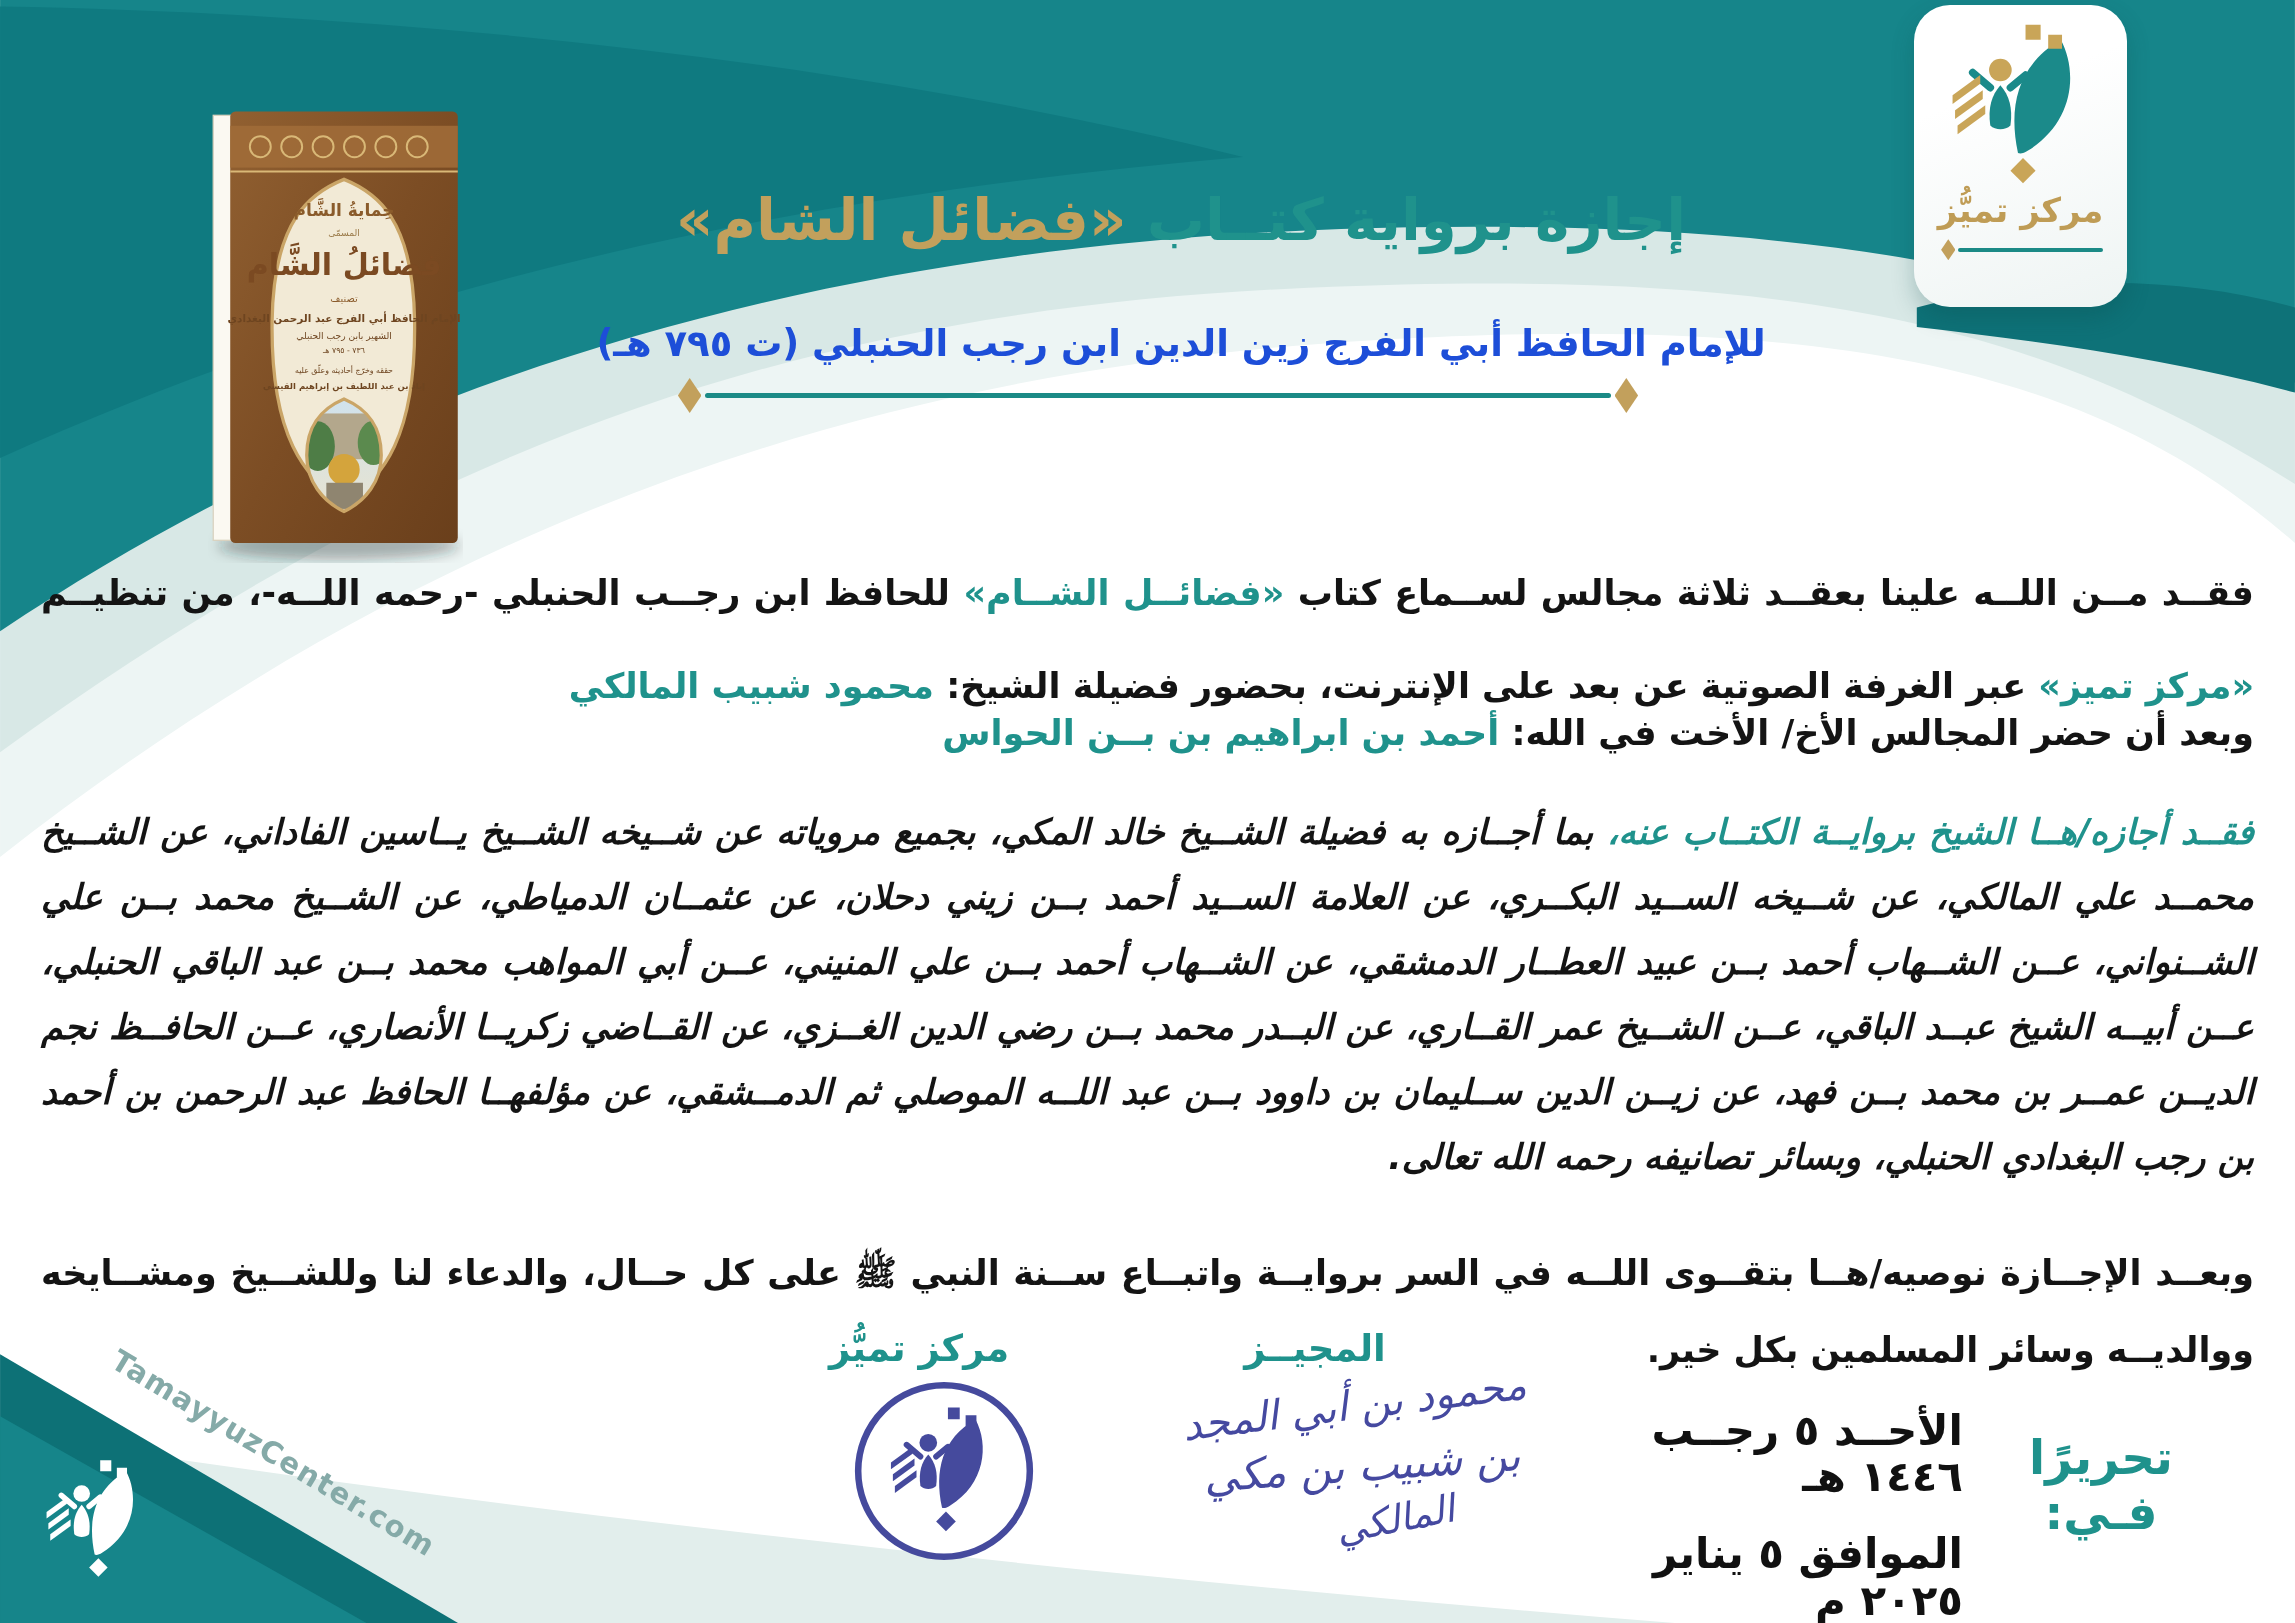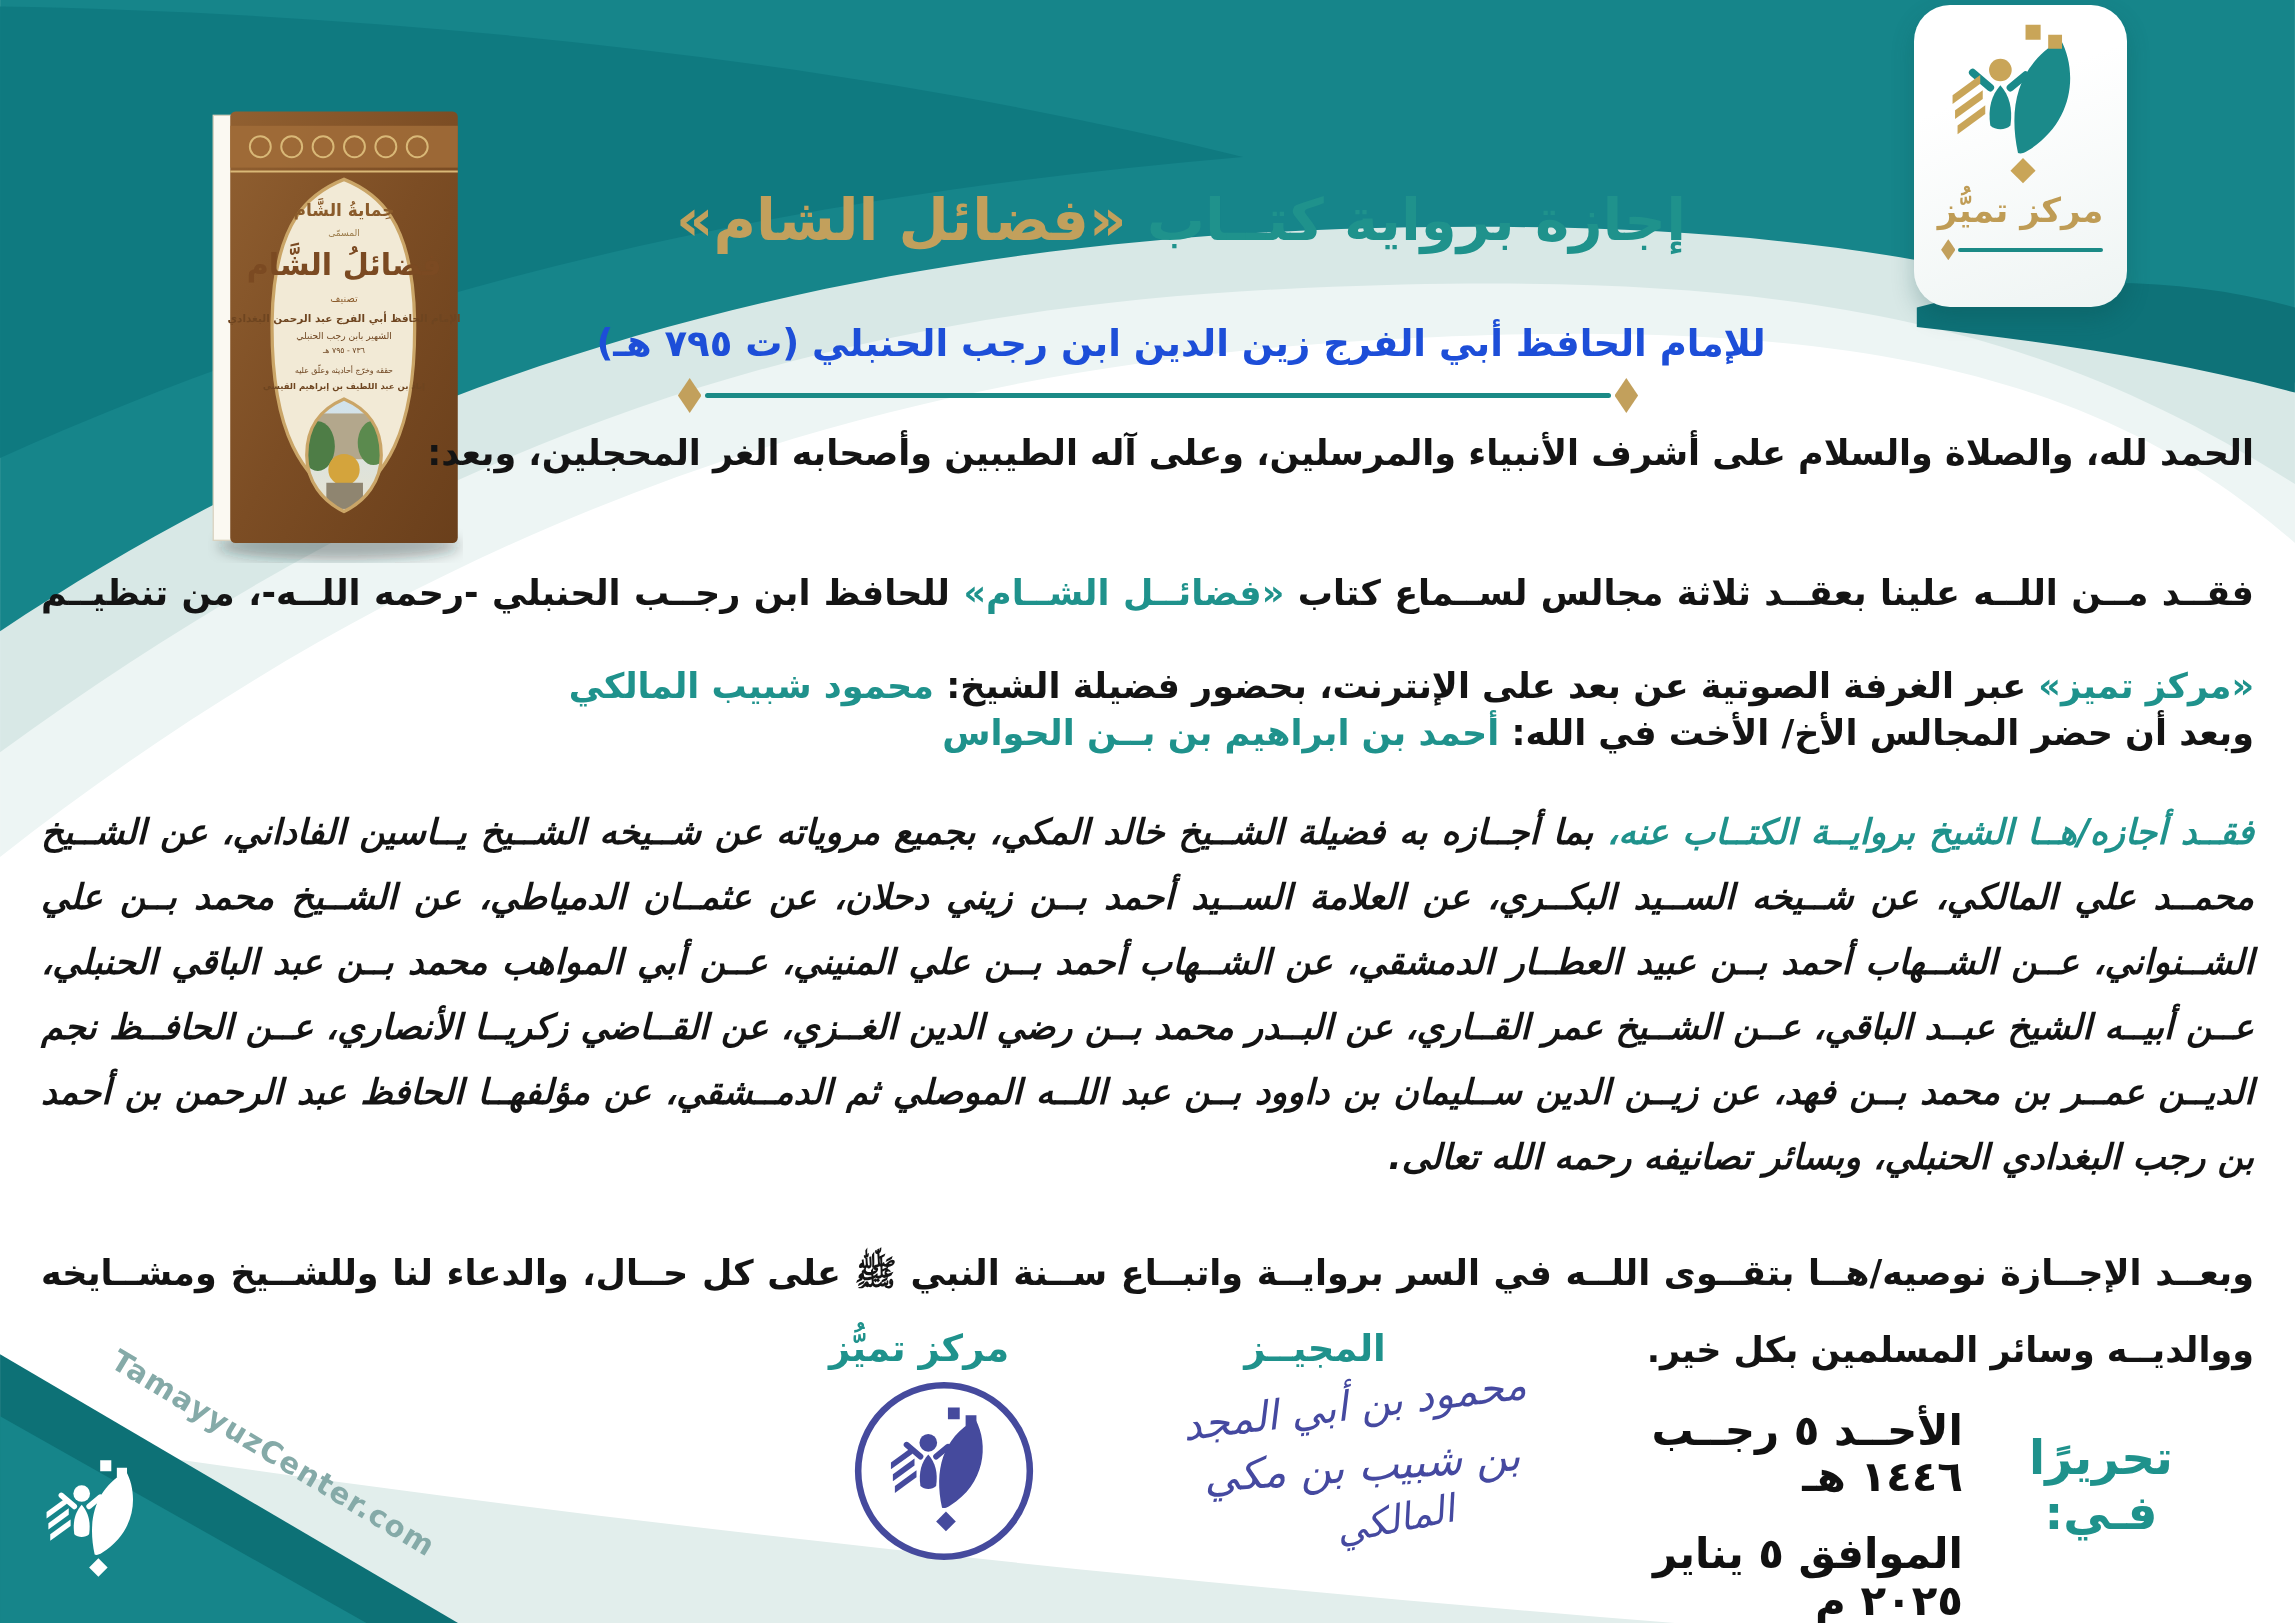--- a/index.html
+++ b/index.html
@@ -161,21 +161,20 @@
   <div id="title" class="abs ar center" dir="rtl">
     <span class="teal-t">إجازة برواية كتــاب </span><span class="gold-t">«فضائل الشام»</span>
   </div>
   <div id="subtitle" class="abs ar center" dir="rtl">للإمام الحافظ أبي الفرج زين الدين ابن رجب الحنبلي (ت ٧٩٥ هـ)</div>
   <div id="divider" class="abs">
     <span class="loz big"></span>
     <span class="line"></span>
     <span class="loz big"></span>
   </div>
 
-  <div id="p1" class="abs para" dir="rtl">الحمد لله، والصلاة والسلام على أشرف الأنبياء والمرسلين، وعلى آله الطيبين وأصحابه الغر المحجلين، وبعد:</div>
 
   <div id="p2" class="abs para" dir="rtl">
     <span>فقــد مــن اللــه علينا بعقــد ثلاثة مجالس لســماع كتاب </span><span class="teal-t">«فضائــل الشــام»</span><span> للحافظ ابن رجــب الحنبلي -رحمه اللــه-، من تنظيــم </span><span class="teal-t">«مركز تميز»</span><span> عبر الغرفة الصوتية عن بعد على الإنترنت، بحضور فضيلة الشيخ: </span><span class="teal-t">محمود شبيب المالكي</span>
   </div>
 
   <div id="p3" class="abs para" dir="rtl">
     <span>وبعد أن حضر المجالس الأخ/ الأخت في الله: </span><span class="teal-t">أحمد بن ابراهيم بن بــن الحواس</span>
   </div>
 
   <div id="p4" class="abs para" dir="rtl">

